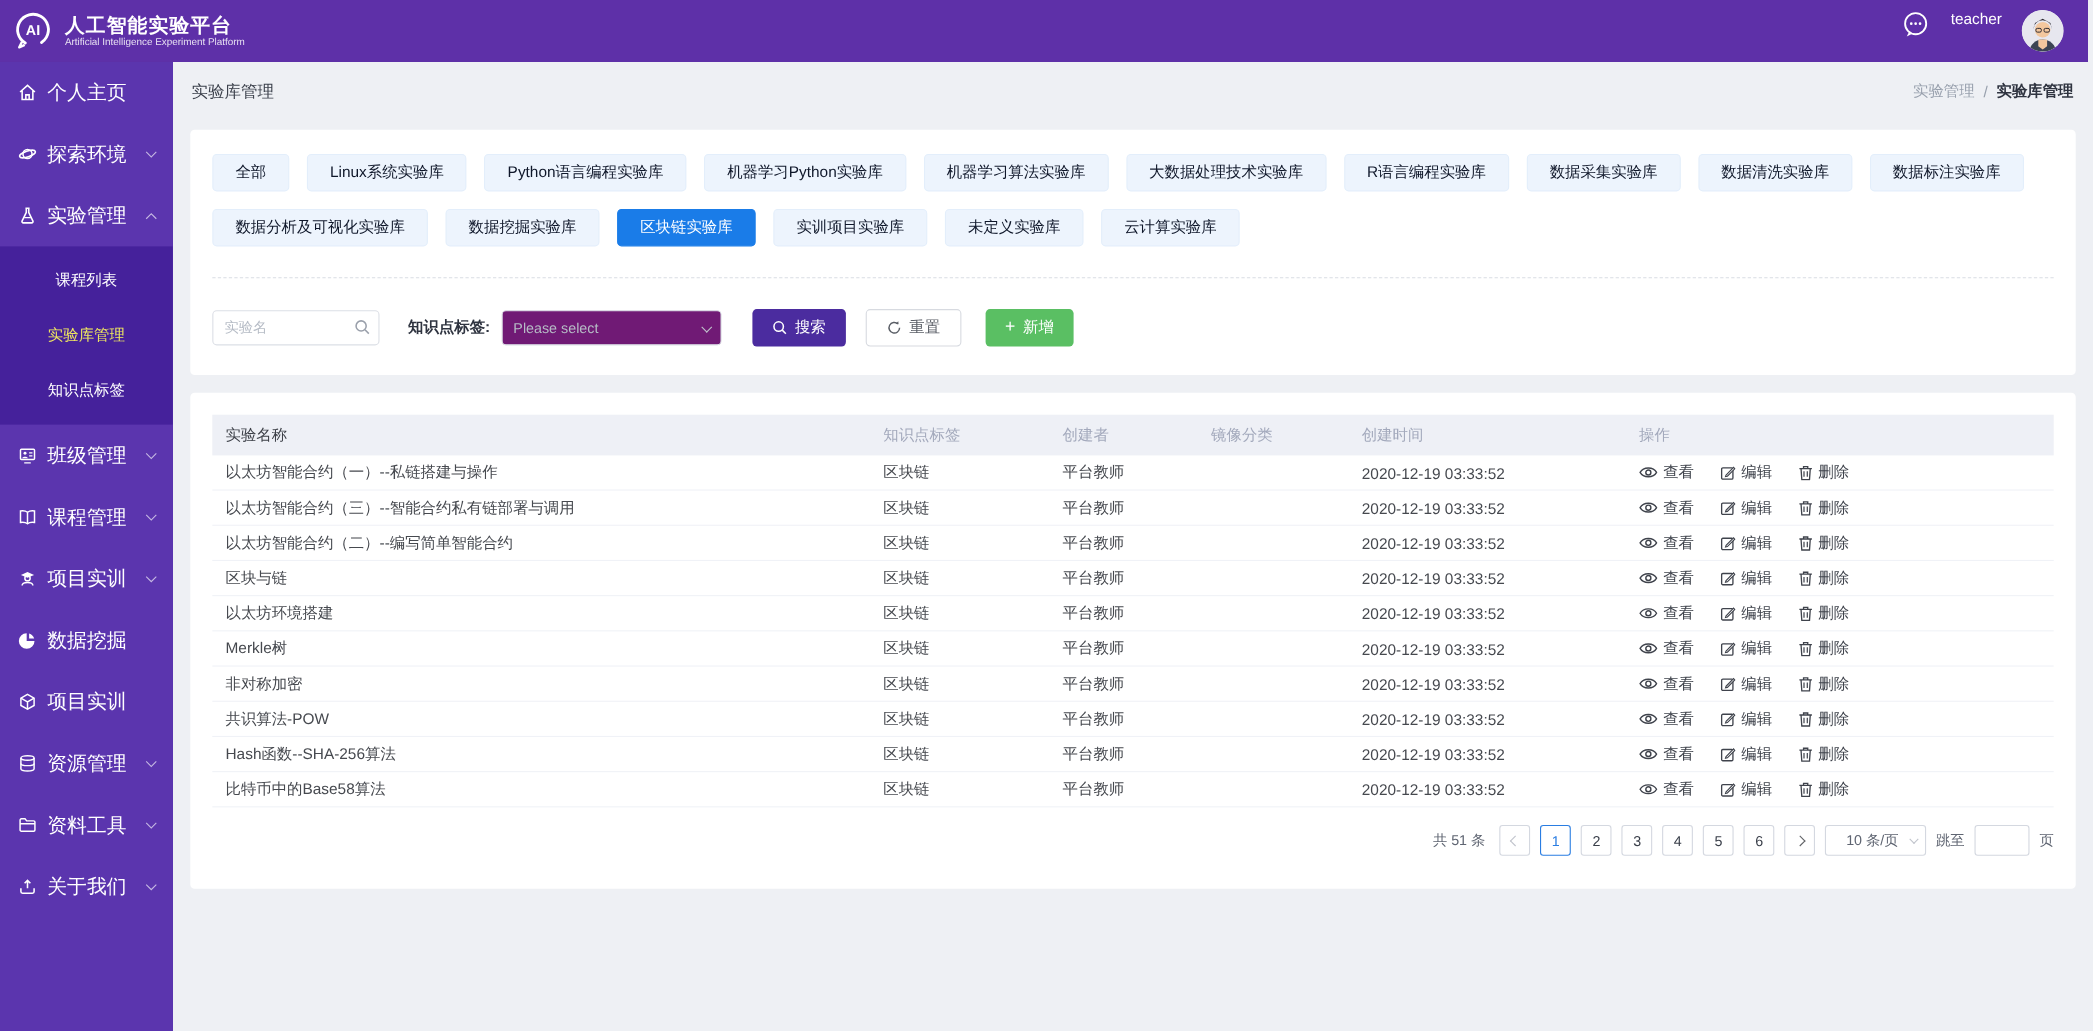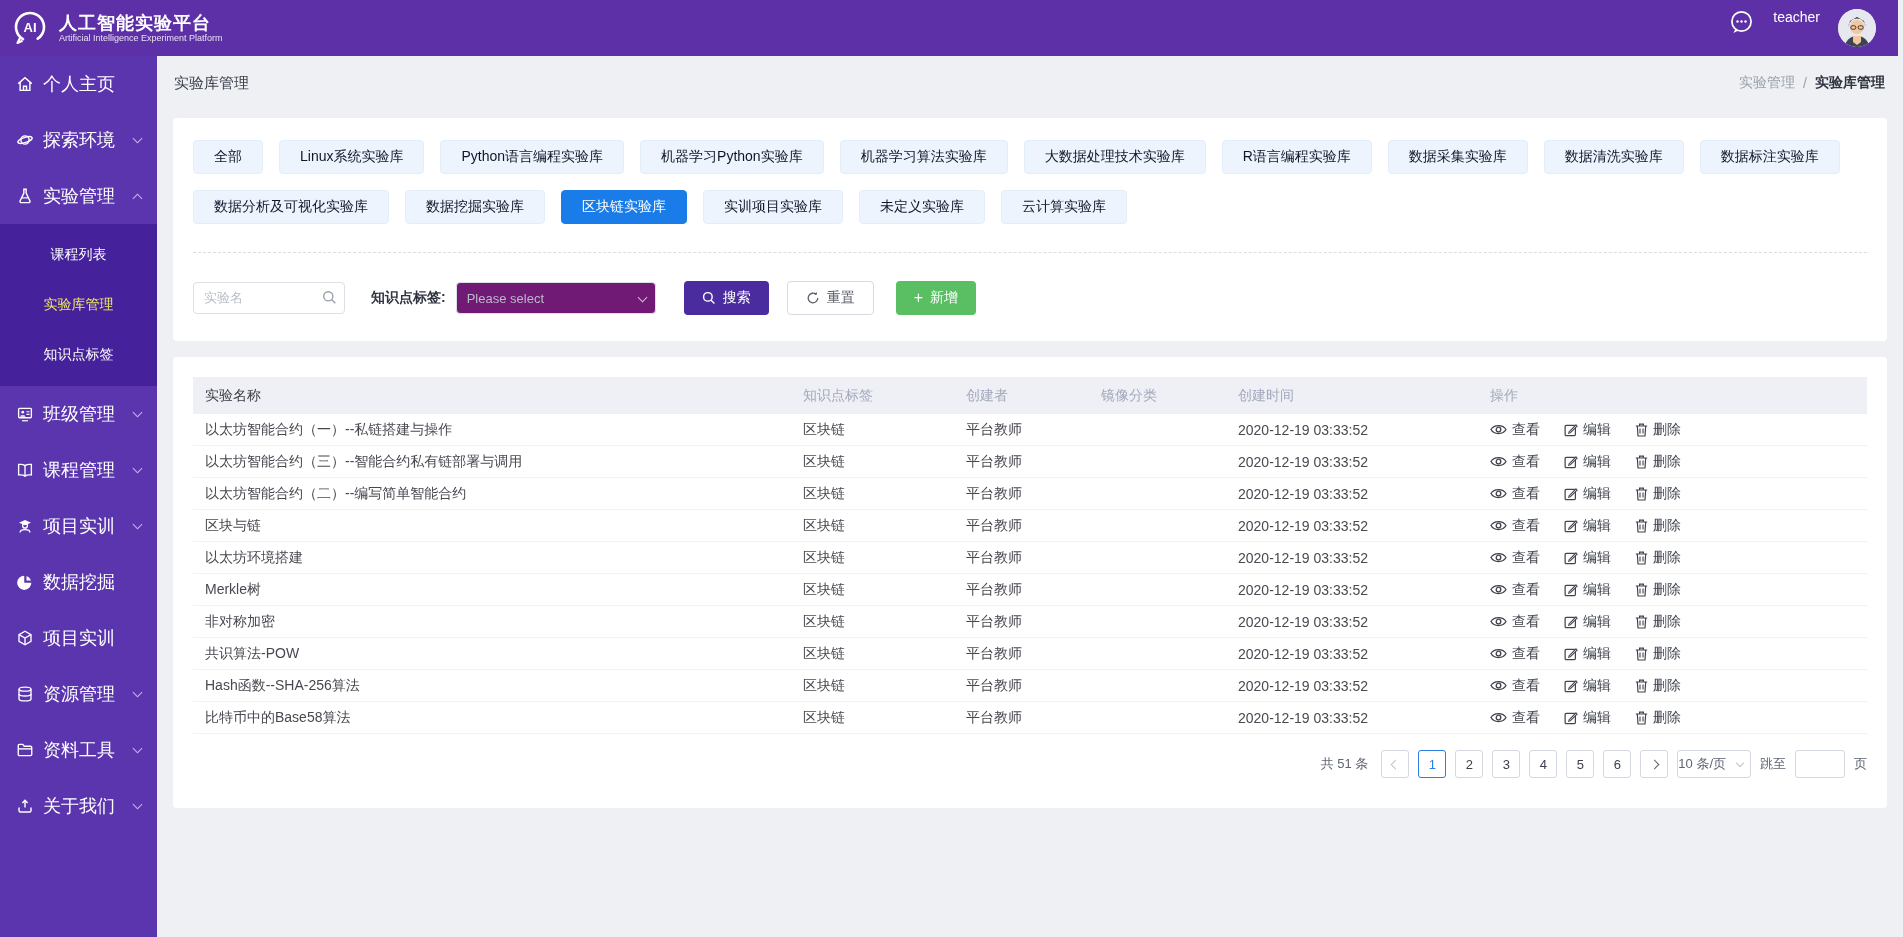--- a/index.html
+++ b/index.html
@@ -90,21 +90,21 @@
     margin-top:16px; font-size:13px; color:#5f6572; }
   .total-text { margin-right:4px; }
   .pg, .pg-nav { min-width:28px; height:28px; border:1px solid #d4d8e0; border-radius:3px;
     background:#fff; font-size:13px; color:#3a3f4a; cursor:pointer; font-family:inherit;
     display:inline-flex; align-items:center; justify-content:center; }
   .pg.active { border-color:#2a7de2; color:#2a7de2; }
   .nav-chev { width:7px; height:7px; border-right:1.6px solid #606266; border-bottom:1.6px solid #606266; }
   .nav-chev.left { transform:rotate(135deg); border-color:#c0c4cc; }
   .nav-chev.right { transform:rotate(-45deg); }
   .size-select { position:relative; height:28px; border:1px solid #d4d8e0; border-radius:3px;
-    background:#fff; display:flex; align-items:center; padding:0 24px 0 0; cursor:pointer; color:#5f6572; }
+    background:#fff; display:flex; align-items:center; padding:0 24px 0 18px; cursor:pointer; color:#5f6572; }
   .size-chev { position:absolute; right:7px; top:9px; width:6px; height:6px;
     border-right:1.3px solid #c0c4cc; border-bottom:1.3px solid #c0c4cc; transform:rotate(45deg); }
   .jump-input { width:50px; height:28px; border:1px solid #d4d8e0; border-radius:3px;
     font-size:13px; text-align:center; outline:none; font-family:inherit; }
 </style>
 </head>
 <body>
 
 <div class="header">
   <div class="logo-wrap">

